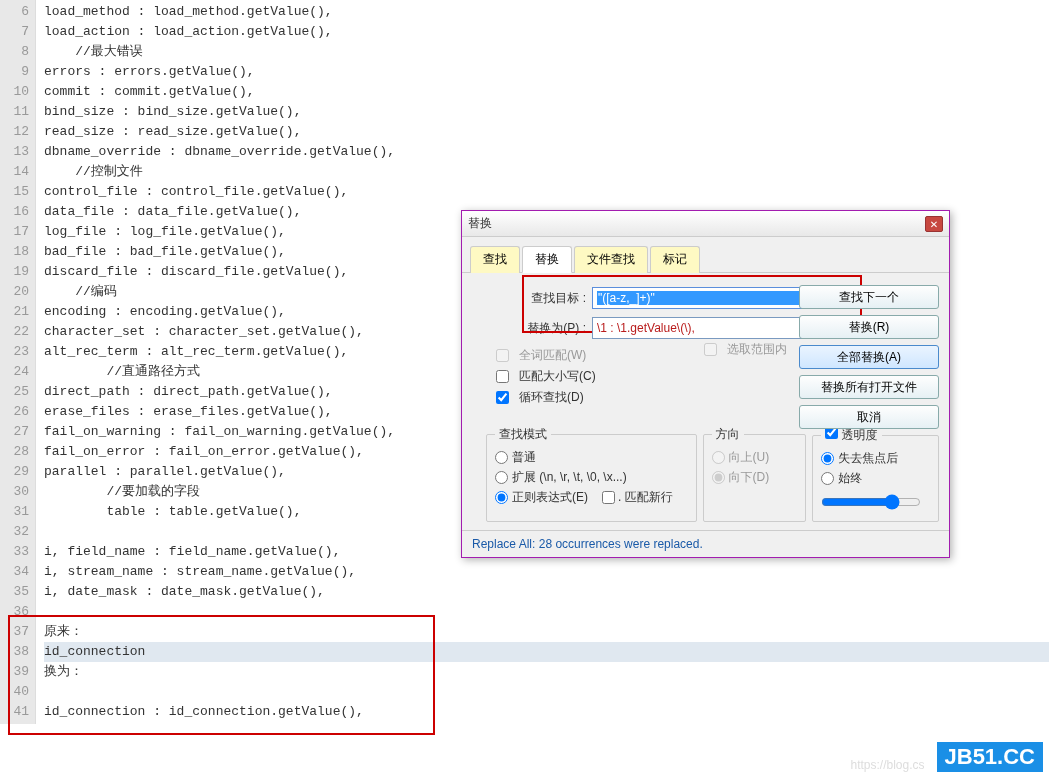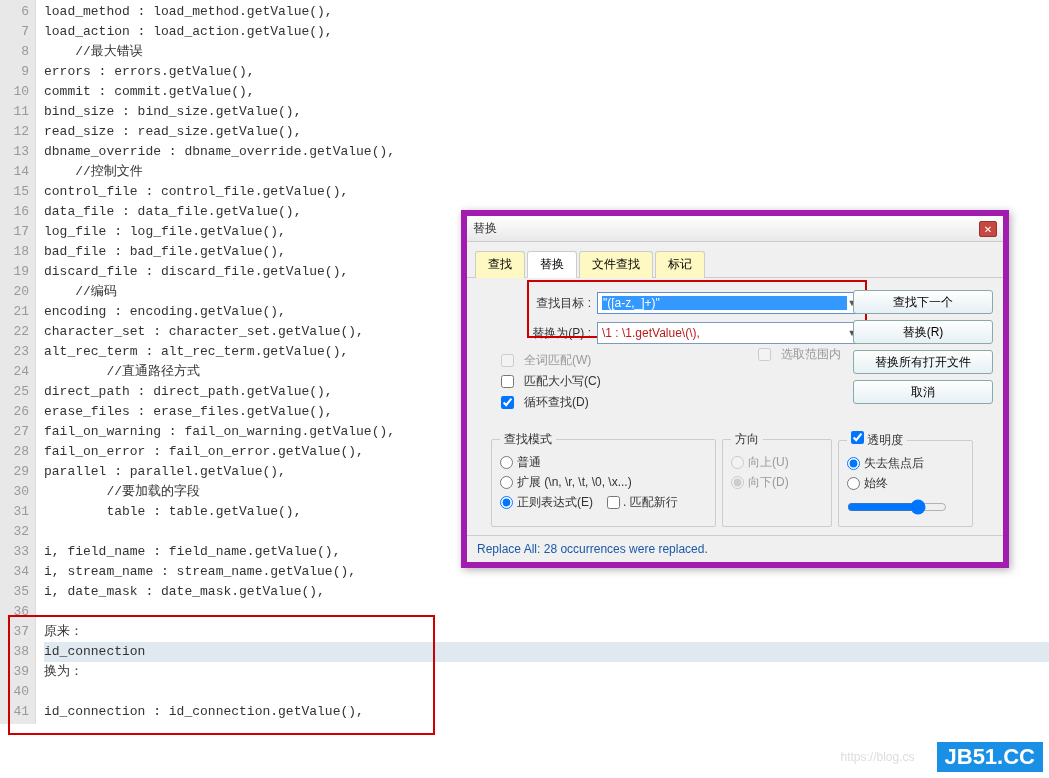--- a/index.html
+++ b/index.html
@@ -39,23 +39,23 @@
       top: 615px;
       width: 427px;
       height: 120px;
       border: 2px solid #c00;
       pointer-events: none;
     }
     .dialog {
       position: absolute;
       left: 461px;
       top: 210px;
-      width: 548px;
+      width: 489px;
       background: #f0f0f0;
-      border: 6px solid #a21caf;
+      border: 1px solid #a21caf;
       box-shadow: 2px 2px 8px rgba(0,0,0,0.3);
       font-family: 'Microsoft YaHei', 'Segoe UI', Tahoma, sans-serif;
       font-size: 12px;
     }
     .titlebar {
       background: linear-gradient(#fff, #e8e8e8);
       padding: 4px 6px;
       display: flex;
       justify-content: space-between;
       align-items: center;
@@ -191,22 +191,22 @@
       padding: 6px 10px;
       color: #1a5aa8;
       font-size: 12px;
       background: #f0f0f0;
     }
     .watermark {
       position: absolute;
       right: 6px;
       bottom: 6px;
       display: flex;
-      align-items: center;
-      gap: 22px;
+      align-items: flex-end;
+      gap: 12px;
     }
     .wm-text { color: #ddd; font-size: 12px; font-family: Arial; }
     .wm-badge {
       background: #1a8fe6;
       color: #fff;
       font-weight: bold;
       font-family: Arial;
       font-size: 22px;
       padding: 2px 8px;
     }
@@ -341,20 +341,21 @@
       </div>
       <div class="check-row">
         <input type="checkbox" checked="" style="">
         <span>循环查找(D)</span>
       </div>
     </div>
 
     <div class="buttons-col">
       <div class="btn">查找下一个</div>
       <div class="btn">替换(R)</div>
+      <div class="btn primary">全部替换(A)</div>
       <div class="btn">替换所有打开文件</div>
       <div class="btn">取消</div>
     </div>
 
     <div class="groups">
       <fieldset class="fs-search">
         <legend>查找模式</legend>
         <div class="radio-row">
           <input type="radio" name="sm" style="">
           <span>普通</span>

